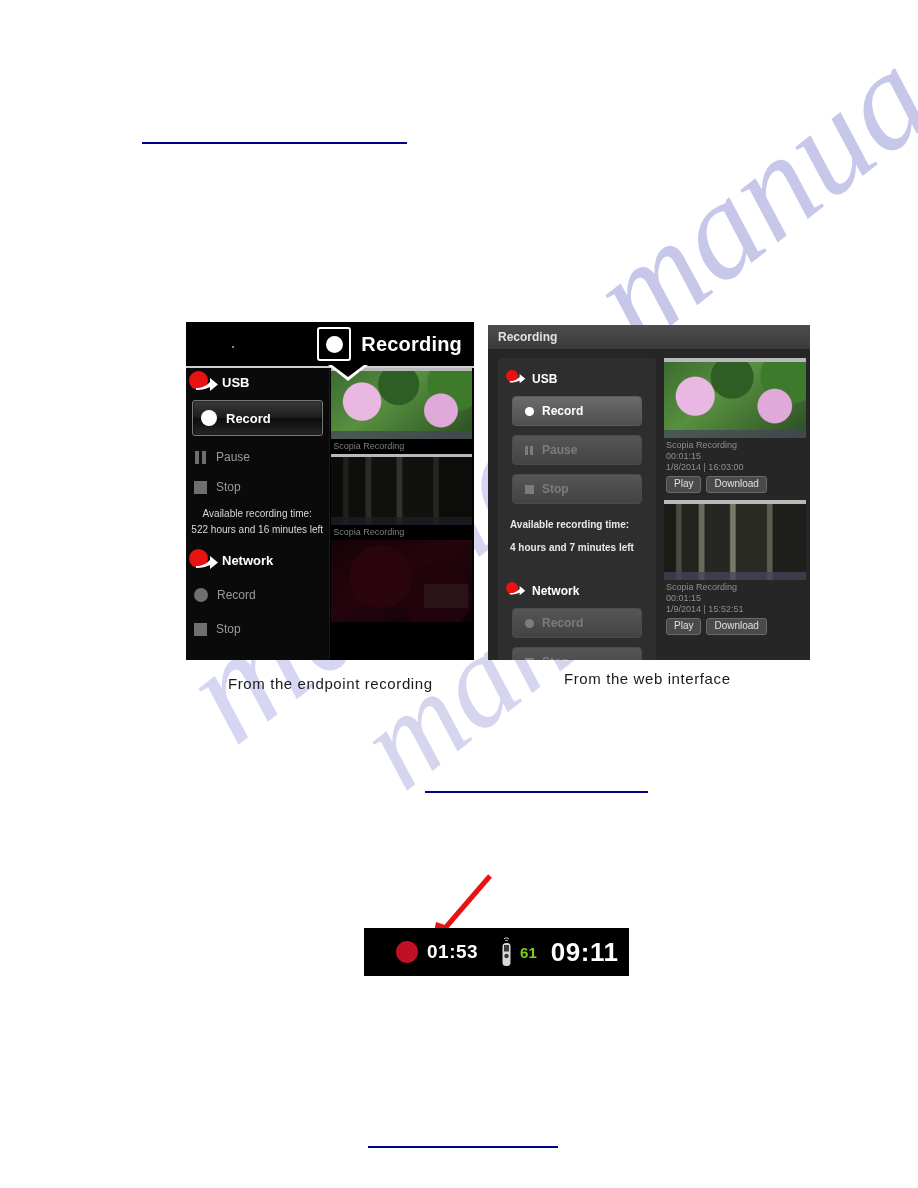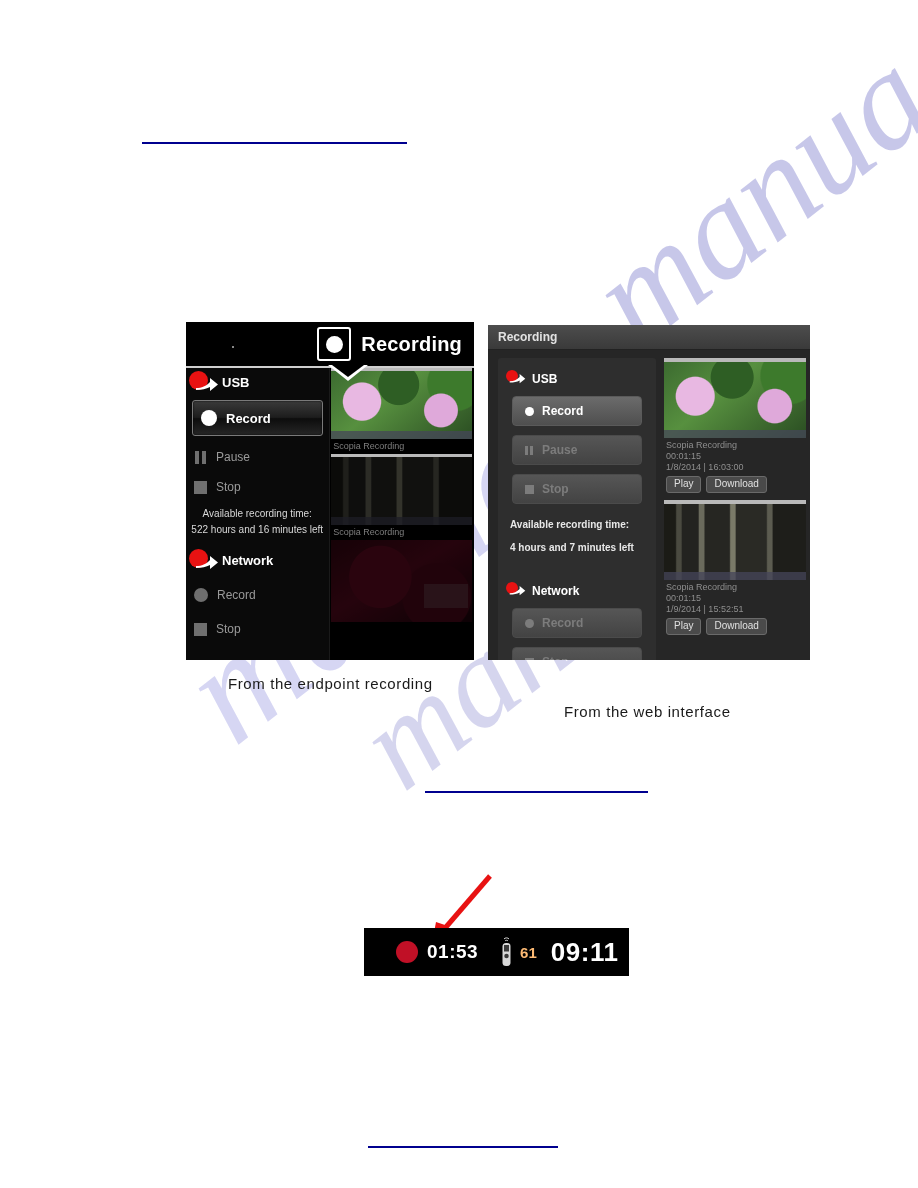--- a/index.html
+++ b/index.html
@@ -517,21 +517,21 @@
     letter-spacing: 0.5px;
     margin-right: 22px;
   }
   .sb-remote {
     width: 13px;
     height: 30px;
     margin-right: 7px;
     flex: none;
   }
   .sb-count {
-    color: #fdba74;
+    color: #84cc16;
     font-size: 15px;
     font-weight: bold;
     margin-right: 14px;
   }
   .sb-clock {
     color: #ffffff;
     font-size: 26px;
     font-weight: bold;
     letter-spacing: 0.5px;
   }
@@ -744,21 +744,21 @@
           <span class="b">Play</span>
           <span class="b">Download</span>
         </div>
       </div>
 
     </div>
   </div>
 </div>
 
 <div class="caption" style="left:228px; top:675px;">From the endpoint recording</div>
-<div class="caption" style="left:564px; top:703px;">From the web interface</div>
+<div class="caption" style="left:564px; top:670px;">From the web interface</div>
 
 <svg class="red-arrow" viewBox="0 0 70 72">
   <line x1="62" y1="4" x2="12" y2="62" stroke="#e81212" stroke-width="5"></line>
   <polygon points="4,72 20,54 8,50" fill="#e81212"></polygon>
 </svg>
 
 <div class="statusbar">
   <div class="sb-rec-dot"></div>
   <div class="sb-timer">01:53</div>
   <svg class="sb-remote" viewBox="0 0 26 60">

